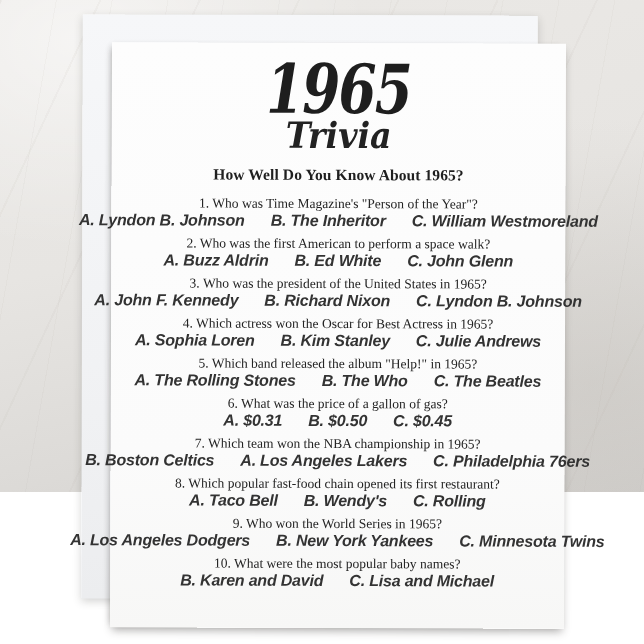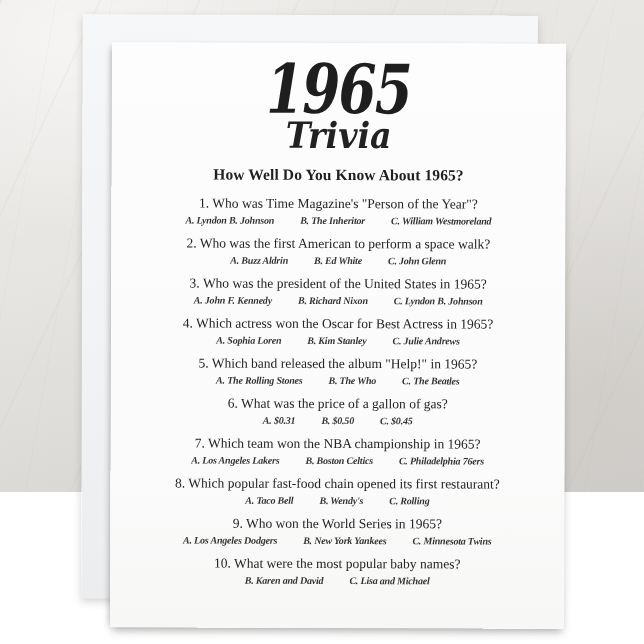--- a/index.html
+++ b/index.html
@@ -65,23 +65,23 @@
   .q{
     font-family:"Liberation Serif",serif;
     font-size:13.5px;line-height:17px;color:#242424;
   }
   .opts{
     margin-top:1px;
     display:flex;justify-content:center;gap:26px;
     line-height:15px;
   }
   .opt{
-    font-family:Liberation Serif, serif;
+    font-family:Liberation Sans, sans-serif;
     font-style:italic;font-weight:bold;
-    font-size:10px;color:#333;letter-spacing:-.2px;
+    font-size:16px;color:#333;letter-spacing:-.2px;
     white-space:nowrap;
   }
 </style>
 </head>
 <body>
 
 <div class="scene">
   <div class="back-card"></div>
 
   <div class="front-card">
@@ -141,22 +141,22 @@
         <div class="opts">
           <span class="opt">A. $0.31</span>
           <span class="opt">B. $0.50</span>
           <span class="opt">C. $0.45</span>
         </div>
       </div>
 
       <div class="qa">
         <div class="q">7. Which team won the NBA championship in 1965?</div>
         <div class="opts">
+          <span class="opt">B. Boston Celtics</span>
           <span class="opt">A. Los Angeles Lakers</span>
-          <span class="opt">B. Boston Celtics</span>
           <span class="opt">C. Philadelphia 76ers</span>
         </div>
       </div>
 
       <div class="qa">
         <div class="q">8. Which popular fast-food chain opened its first restaurant?</div>
         <div class="opts">
           <span class="opt">A. Taco Bell</span>
           <span class="opt">B. Wendy's</span>
           <span class="opt">C. Rolling</span>

